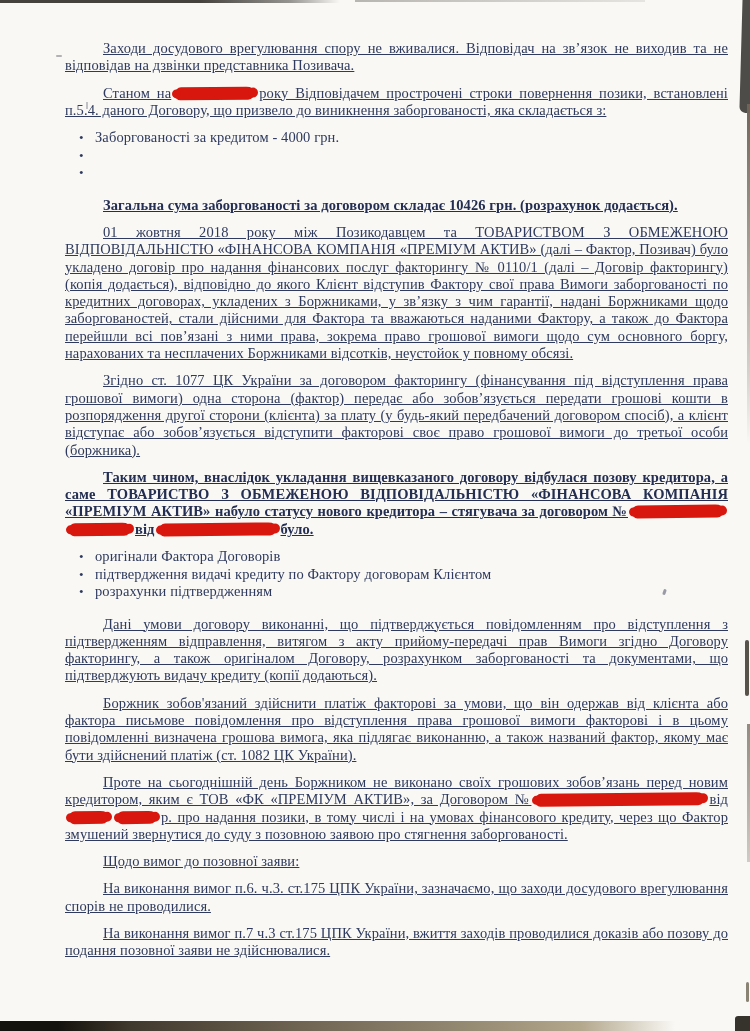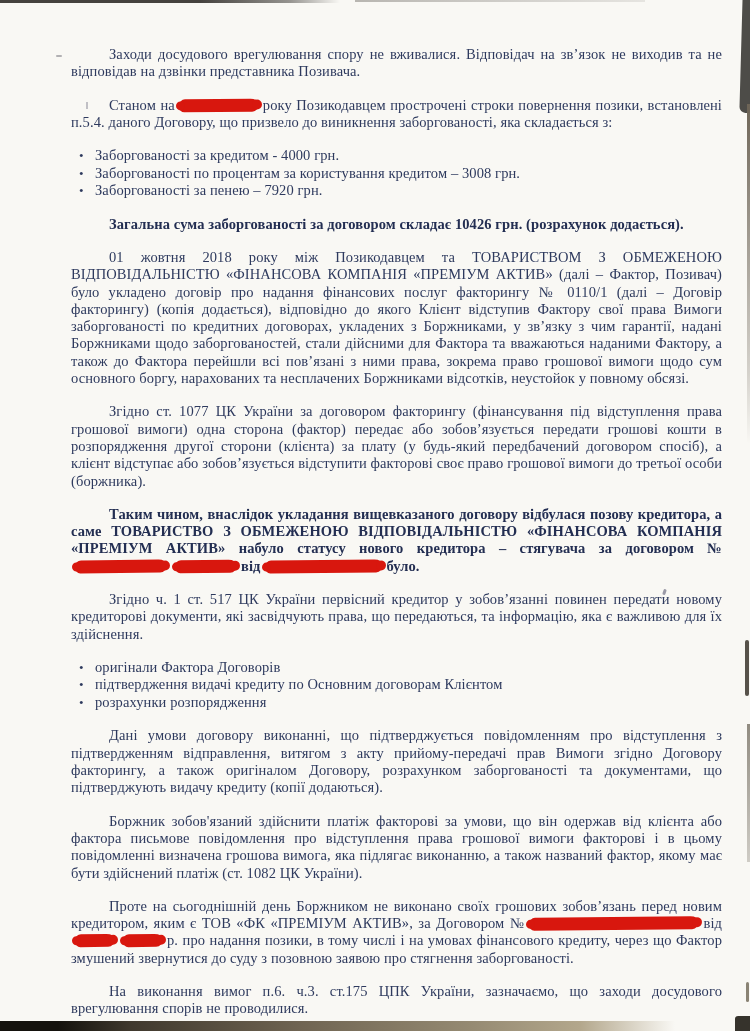--- a/index.html
+++ b/index.html
@@ -20,23 +20,24 @@
   .content{
     position:absolute;
     left:55px;top:30px;
     width:683px;
     color:var(--ink);
     font-size:14.5px;
     line-height:17.3px;
     letter-spacing:.1px;
   }
   .content p{
-    margin:16px;
+    margin:10px;
     text-align:justify;
     text-indent:38px;
+    text-decoration:underline;
   }
   .bold{font-weight:bold;color:var(--ink_bold);}
   .list{margin:8px 0 15px 24px;}
   .list .li{
     display:flex;
     line-height:17.5px;
     align-items:baseline;
   }
   .bullet{
     width:16px;flex:0 0 16px;
@@ -123,74 +124,72 @@
   <div class="art bottom-band"></div>
   <div class="art speck1"></div>
   <div class="art speck2"></div>
   <div class="art speck3"></div>
 
   <div class="content">
 
     <p>Заходи досудового врегулювання спору не вживалися. Відповідач на зв’язок не виходив та не відповідав на дзвінки представника Позивача.</p>
 
     <p>
-      <span>Станом на</span><span class="redact r-md"></span><span>року Позикодавцем прострочені строки повернення позики, встановлені п.5.4. даного Договору, що призвело до виникнення заборгованості, яка складається з:</span>
+      <span>Станом на</span><span class="redact r-md"></span><span>року Відповідачем прострочені строки повернення позики, встановлені п.5.4. даного Договору, що призвело до виникнення заборгованості, яка складається з:</span>
     </p>
 
     <div class="list">
       <div class="li">
         <span class="bullet">•</span>
         <span>Заборгованості за кредитом - 4000 грн.</span>
       </div>
       <div class="li">
         <span class="bullet">•</span>
-        <span>Заборгованості по процентам за користування кредитом – 3008 грн.</span>
       </div>
       <div class="li">
         <span class="bullet">•</span>
-        <span>Заборгованості за пенею  –  7920 грн.</span>
       </div>
     </div>
 
     <p class="bold">Загальна сума заборгованості за договором складає 10426 грн. (розрахунок додається).</p>
 
     <p>01 жовтня 2018 року між Позикодавцем та ТОВАРИСТВОМ З ОБМЕЖЕНОЮ ВІДПОВІДАЛЬНІСТЮ «ФІНАНСОВА КОМПАНІЯ «ПРЕМІУМ АКТИВ» (далі – Фактор, Позивач) було укладено договір про надання фінансових послуг факторингу № 0110/1 (далі – Договір факторингу) (копія додається), відповідно до якого Клієнт відступив Фактору свої права Вимоги заборгованості по кредитних договорах, укладених з Боржниками, у зв’язку з чим гарантії, надані Боржниками щодо заборгованостей, стали дійсними для Фактора та вважаються наданими Фактору, а також до Фактора перейшли всі пов’язані з ними права, зокрема право грошової вимоги щодо сум основного боргу, нарахованих та несплачених Боржниками відсотків, неустойок у повному обсязі.</p>
 
     <p>Згідно ст. 1077 ЦК України за договором факторингу (фінансування під відступлення права грошової вимоги) одна сторона (фактор) передає або зобов’язується передати грошові кошти в розпорядження другої сторони (клієнта) за плату (у будь-який передбачений договором спосіб), а клієнт відступає або зобов’язується відступити факторові своє право грошової вимоги до третьої особи (боржника).</p>
 
     <p class="bold">
       <span>Таким чином, внаслідок укладання вищевказаного договору відбулася позову кредитора, а саме ТОВАРИСТВО З ОБМЕЖЕНОЮ ВІДПОВІДАЛЬНІСТЮ «ФІНАНСОВА КОМПАНІЯ «ПРЕМІУМ АКТИВ»  набуло статусу нового кредитора – стягувача за договором №</span><span class="redact r-no"></span><span class="redact r-ln"></span><span>від</span><span class="redact r-lg"></span><span>було.</span>
     </p>
 
-    <p>Згідно ч. 1 ст. 517 ЦК України первісний кредитор у зобов’язанні повинен передати новому кредиторові документи, які засвідчують права, що передаються, та інформацію, яка є важливою для їх здійснення.</p>
 
 
     <div class="list">
       <div class="li">
         <span class="bullet">•</span>
         <span>оригінали Фактора Договорів</span>
       </div>
       <div class="li">
         <span class="bullet">•</span>
-        <span>підтвердження видачі кредиту по Основним договорам Клієнтом</span>
+        <span>підтвердження видачі кредиту по Фактору договорам Клієнтом</span>
       </div>
       <div class="li">
         <span class="bullet">•</span>
-        <span>розрахунки розпорядження</span>
+        <span>розрахунки підтвердженням</span>
       </div>
     </div>
 
 
     <p>Дані умови договору виконанні, що підтверджується повідомленням про відступлення з підтвердженням відправлення, витягом з акту прийому-передачі прав Вимоги згідно Договору факторингу, а також оригіналом Договору, розрахунком заборгованості та документами, що підтверджують видачу кредиту (копії додаються).</p>
 
     <p>Боржник зобов'язаний здійснити платіж факторові за умови, що він одержав від клієнта або фактора письмове повідомлення про відступлення права грошової вимоги факторові і в цьому повідомленні визначена грошова вимога, яка підлягає виконанню, а також названий фактор, якому має бути здійснений платіж (ст. 1082 ЦК України).</p>
 
     <p>
       <span>Проте на сьогоднішній день Боржником не виконано своїх грошових зобов’язань перед новим кредитором, яким є ТОВ «ФК «ПРЕМІУМ АКТИВ», за Договором №</span><span class="redact r-xl"></span><span>від</span><span class="redact r-sm"></span><span class="redact r-sm"></span><span>р. про надання позики, в тому числі і на умовах фінансового кредиту, через що Фактор змушений звернутися до суду з позовною заявою про стягнення заборгованості.</span>
     </p>
 
+    <p>Щодо вимог до позовної заяви:</p>
 
     <p>На виконання вимог п.6. ч.3. ст.175 ЦПК України, зазначаємо, що заходи досудового врегулювання спорів не проводилися.</p>
 
     <p>На виконання вимог п.7 ч.3 ст.175 ЦПК України, вжиття заходів проводилися доказів або позову до подання позовної заяви не здійснювалися.</p>
 
   </div>
 </div>
 
 </body></html>

